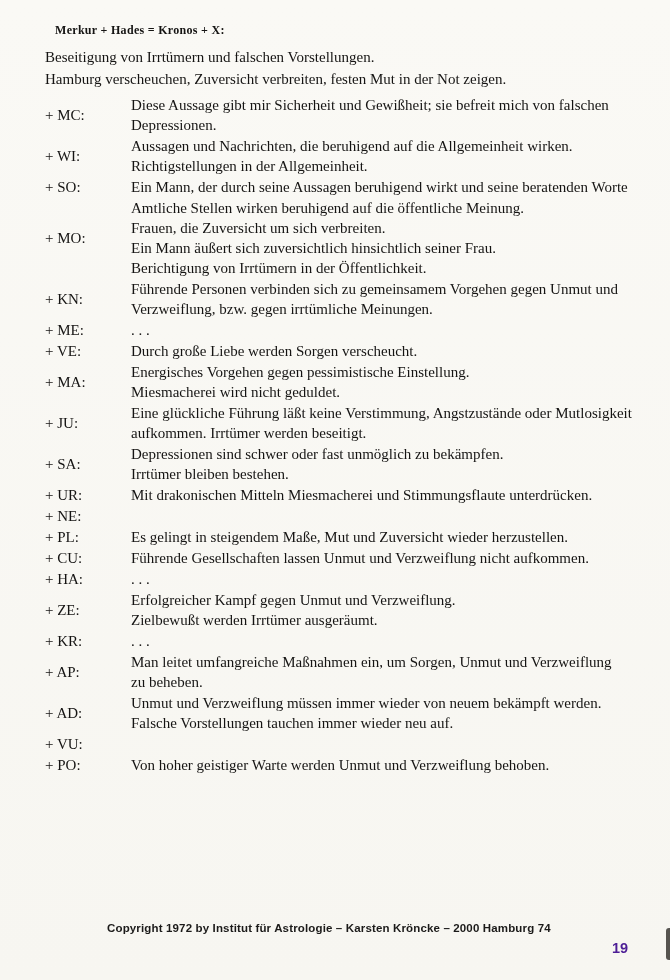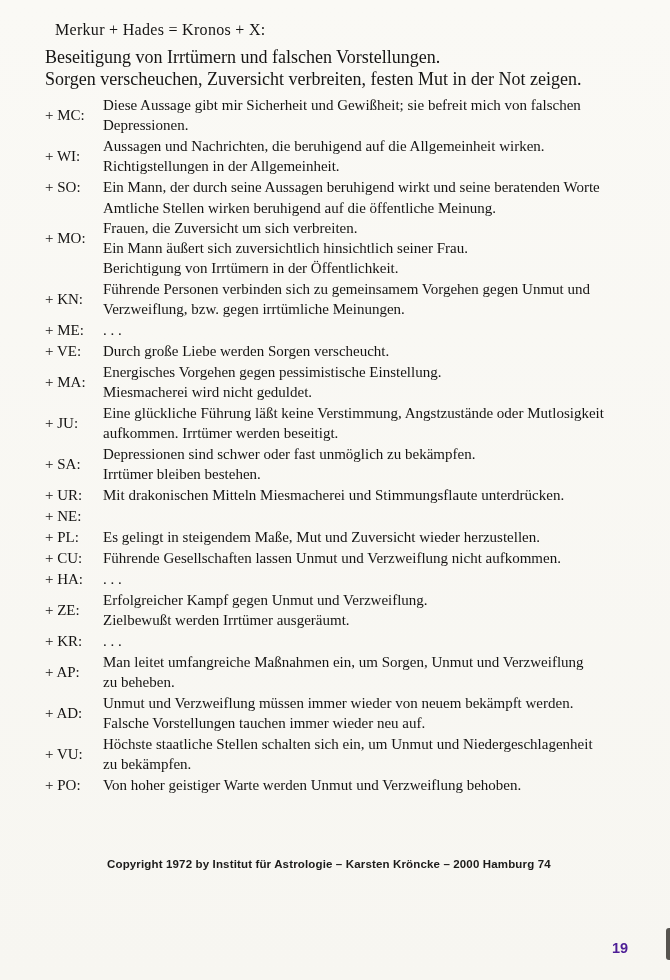--- a/index.html
+++ b/index.html
@@ -6,34 +6,34 @@
   body {
     width: 670px; height: 980px;
     background: linear-gradient(180deg, #faf9f5 0%, #f7f6f1 100%);
     font-family: "Liberation Serif", "DejaVu Serif", serif;
     color: #151413;
     position: relative;
     overflow: hidden;
   }
   .page { position: absolute; inset: 0; padding: 16px 10px 0 45px; box-sizing: border-box; }
   .title {
-    font-size: 16px; line-height: 20px; font-weight: normal;
+    font-size: 12px; line-height: 20px; font-weight: bold;
     margin: 4px 0 0 10px; letter-spacing: 0.3px;
   }
   .intro { margin-top: 7px; }
-  .intro .line { font-size: 18px; line-height: 21.5px; white-space: nowrap; }
+  .intro .line { font-size: 15px; line-height: 21.5px; white-space: nowrap; }
   .entries { margin-top: 5px; }
   .entry { display: flex; align-items: center; margin-bottom: 1px; }
   .entry-label {
     flex: 0 0 58px; font-size: 15px; line-height: 20px; white-space: nowrap;
   }
-  .entry-text { min-width: 0; }
+  .entry-text { min-width: 0; margin-left: 28px; }
   .entry-text .line { font-size: 15px; line-height: 20px; white-space: nowrap; }
   .footer {
-    position: absolute; left: 107px; top: 858px;
+    position: absolute; left: 107px; top: 922px;
     font-family: "Liberation Sans", "DejaVu Sans", sans-serif;
     font-size: 11.5px; font-weight: 700; letter-spacing: 0.15px;
     color: #1b1a19; white-space: nowrap;
   }
   .page-number {
     position: absolute; left: 612px; top: 940px;
     font-family: "Liberation Sans", "DejaVu Sans", sans-serif;
     font-size: 14.5px; font-weight: 700; color: #4c1d95;
   }
   .scan-smudge {
@@ -42,21 +42,21 @@
     border-radius: 3px 0 0 3px; opacity: 0.85;
   }
 </style>
 </head>
 <body>
 
 <main class="page">
   <h1 class="title">Merkur + Hades = Kronos + X:</h1>
   <div class="intro" id="intro">
       <div class="line">Beseitigung von Irrtümern und falschen Vorstellungen.</div>
-      <div class="line">Sorgen verscheuchen, Zuversicht verbreiten, festen Mut in der Not zeigen.</div>
+      <div class="line">Hamburg verscheuchen, Zuversicht verbreiten, festen Mut in der Not zeigen.</div>
     </div>
   <div class="entries" id="entries">
       <div class="entry">
         <span class="entry-label">+ MC:</span>
         <div class="entry-text">
           <div class="line">Diese Aussage gibt mir Sicherheit und Gewißheit; sie befreit mich von falschen</div>
           <div class="line">Depressionen.</div>
         </div>
       </div>
       <div class="entry">
@@ -170,24 +170,20 @@
       </div>
       <div class="entry">
         <span class="entry-label">+ AD:</span>
         <div class="entry-text">
           <div class="line">Unmut und Verzweiflung müssen immer wieder von neuem bekämpft werden.</div>
           <div class="line">Falsche Vorstellungen tauchen immer wieder neu auf.</div>
         </div>
       </div>
       <div class="entry">
         <span class="entry-label">+ VU:</span>
-        <div class="entry-text">
-          <div class="line">Höchste staatliche Stellen schalten sich ein, um Unmut und Niedergeschlagenheit</div>
-          <div class="line">zu bekämpfen.</div>
-        </div>
       </div>
       <div class="entry">
         <span class="entry-label">+ PO:</span>
         <div class="entry-text">
           <div class="line">Von hoher geistiger Warte werden Unmut und Verzweiflung behoben.</div>
         </div>
       </div>
     </div>
   <div class="footer">Copyright 1972 by Institut für Astrologie – Karsten Kröncke – 2000 Hamburg 74</div>
   <div class="page-number">19</div>

